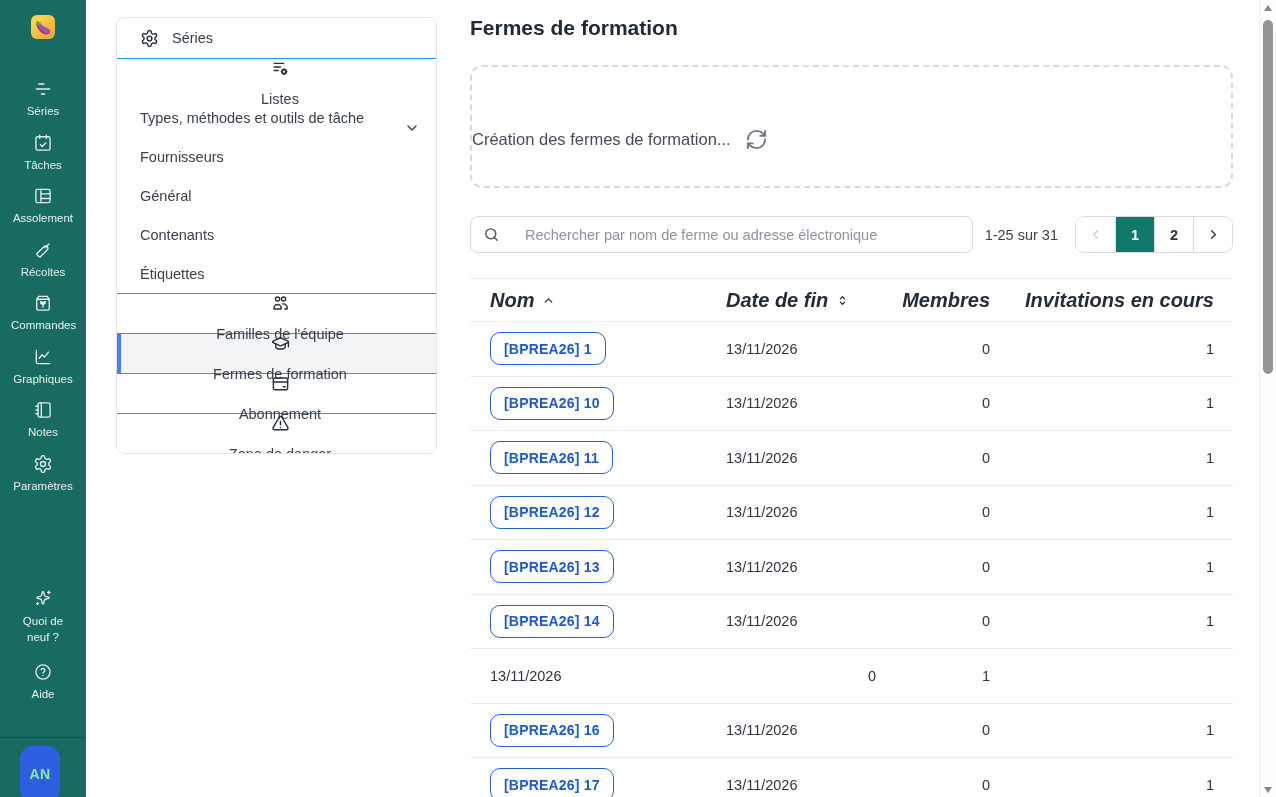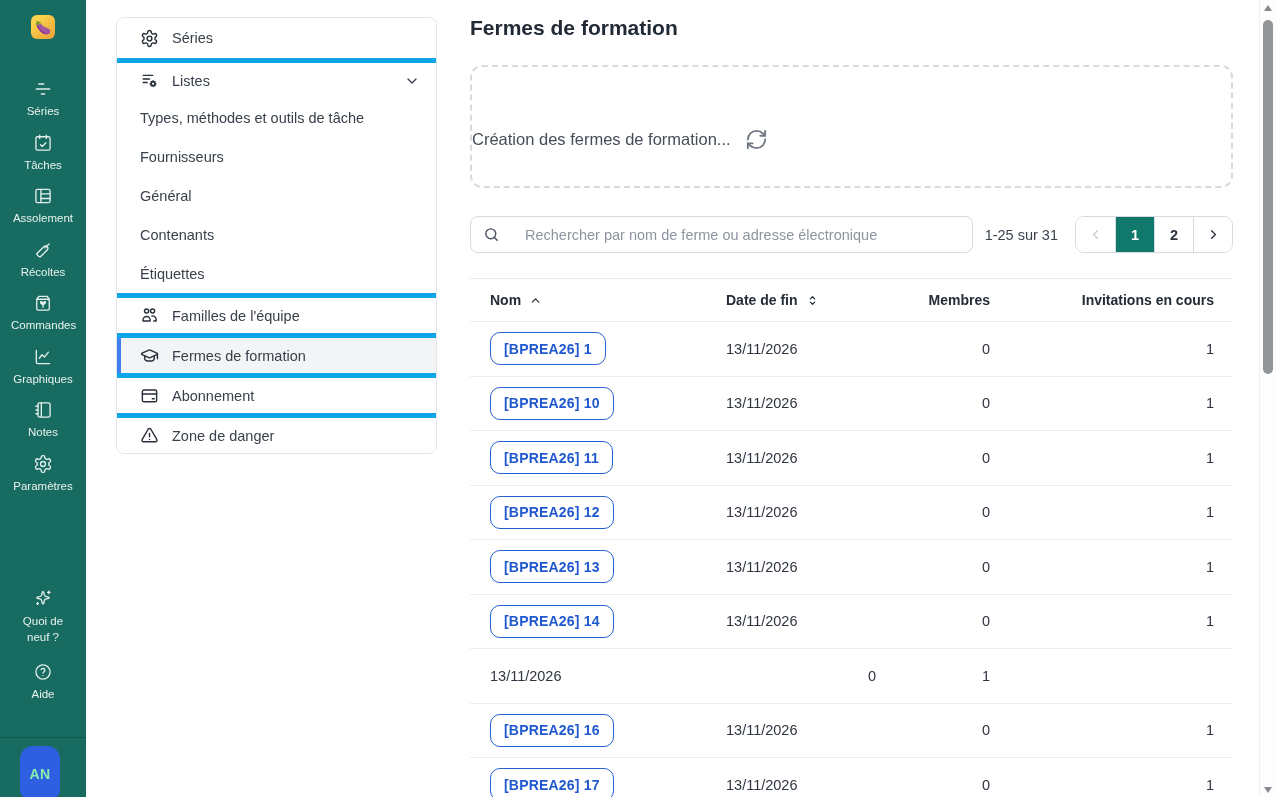--- a/index.html
+++ b/index.html
@@ -26,21 +26,21 @@
           background:#2e5fe0;color:#86efac;font-size:14px;font-weight:bold;display:flex;
           align-items:center;justify-content:center;letter-spacing:.4px;cursor:pointer;}
 
   
   .settings-nav{position:absolute;left:116px;top:17px;width:321px;background:#fff;
                 border:1px solid #e3e5e9;border-radius:8px;overflow:hidden;}
   .sn-item{display:flex;align-items:center;gap:13px;padding:0 16px 0 23px;
            font-size:14.5px;color:#39404b;cursor:pointer;background:#fff;}
   .sn-item.top{height:40px;}
   .sn-item.sub{height:39px;}
-  .sn-item.bt{border-top:5px solid #0ea5e9;}
+  .sn-item.bt{border-top:1px solid #0ea5e9;flex-direction:column;}
   .sn-item.selected{background:#f2f4f5;box-shadow:inset 4px 0 0 #4180f0;}
   .sn-icon{display:flex;width:19px;height:19px;color:#272e38;}
   .sn-icon svg{width:19px;height:19px;stroke-width:1.8;}
   .sn-chevron{margin-left:auto;display:flex;width:16px;height:16px;color:#3a414c;}
   .sn-chevron svg{width:16px;height:16px;stroke-width:2;}
 
   
   .main{position:absolute;left:470px;top:0;width:763px;height:797px;}
   .page-title{position:absolute;top:16px;left:0;margin:0;font-size:21px;font-weight:700;
               color:#222a35;}
@@ -66,21 +66,21 @@
       font-weight:700;color:#2f3540;cursor:pointer;padding:0;}
   .pg:first-child{border-left:none;}
   .pg svg{width:15px;height:15px;stroke-width:2.2;}
   .pg.prev{color:#c7cbd1;}
   .pg.active{background:#10796b;color:#fff;}
 
   .table{position:absolute;top:278px;left:0;right:0;}
   .thead,.tr{display:grid;grid-template-columns:236px 150px 114px 1fr;align-items:center;
              padding:0 19px 0 20px;}
   .thead{height:44px;border-top:1px solid #eaecee;border-bottom:1px solid #ebedef;
-         font-size:14px;font-weight:700;color:#242c37;}
+         font-size:20px;font-weight:700;color:#242c37;font-style:italic;}
   .th{display:flex;align-items:center;gap:8px;}
   .th.right{justify-content:flex-end;}
   .th svg{width:13px;height:13px;stroke-width:2.4;color:#2c333e;}
   .tr{height:54.5px;border-bottom:1px solid #ebedef;font-size:14.5px;color:#2f3540;}
   .td.right{text-align:right;}
   .name-btn{height:33px;padding:0 13px;border:1.5px solid #2462d4;border-radius:10px;
             background:#fff;color:#2058cf;font-size:14px;font-weight:700;font-family:inherit;
             cursor:pointer;letter-spacing:.2px;}
 
   

